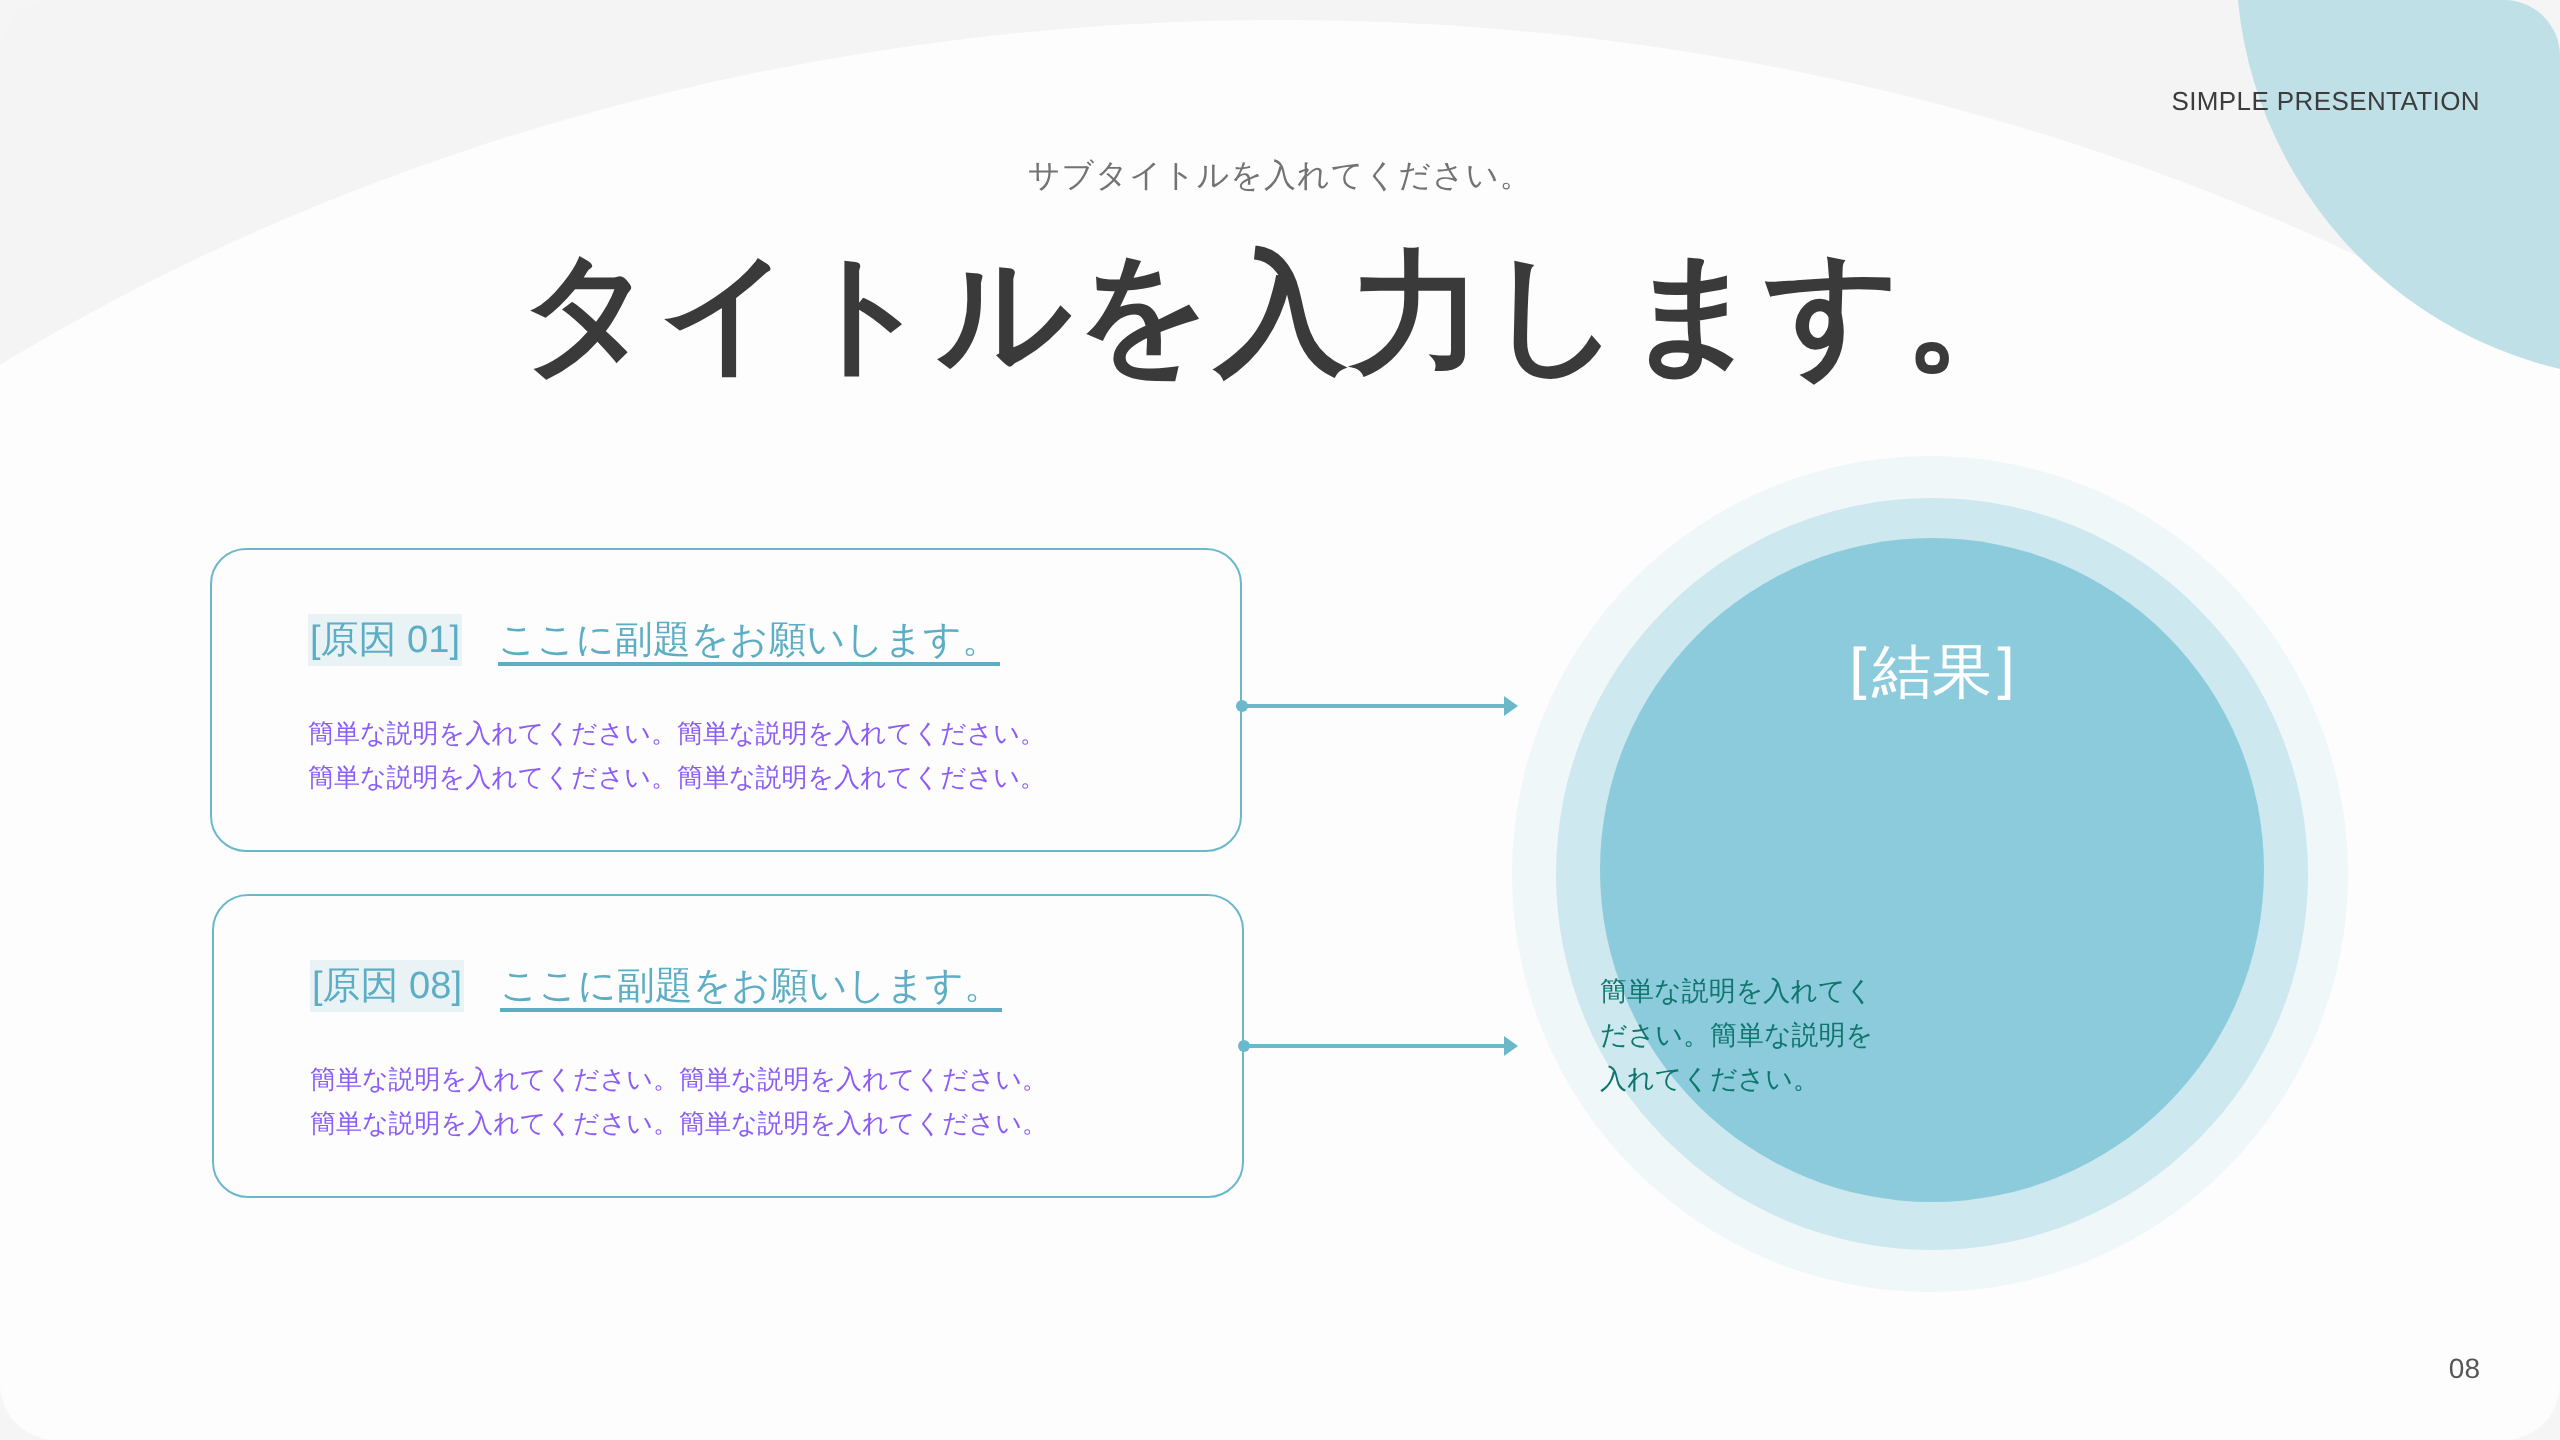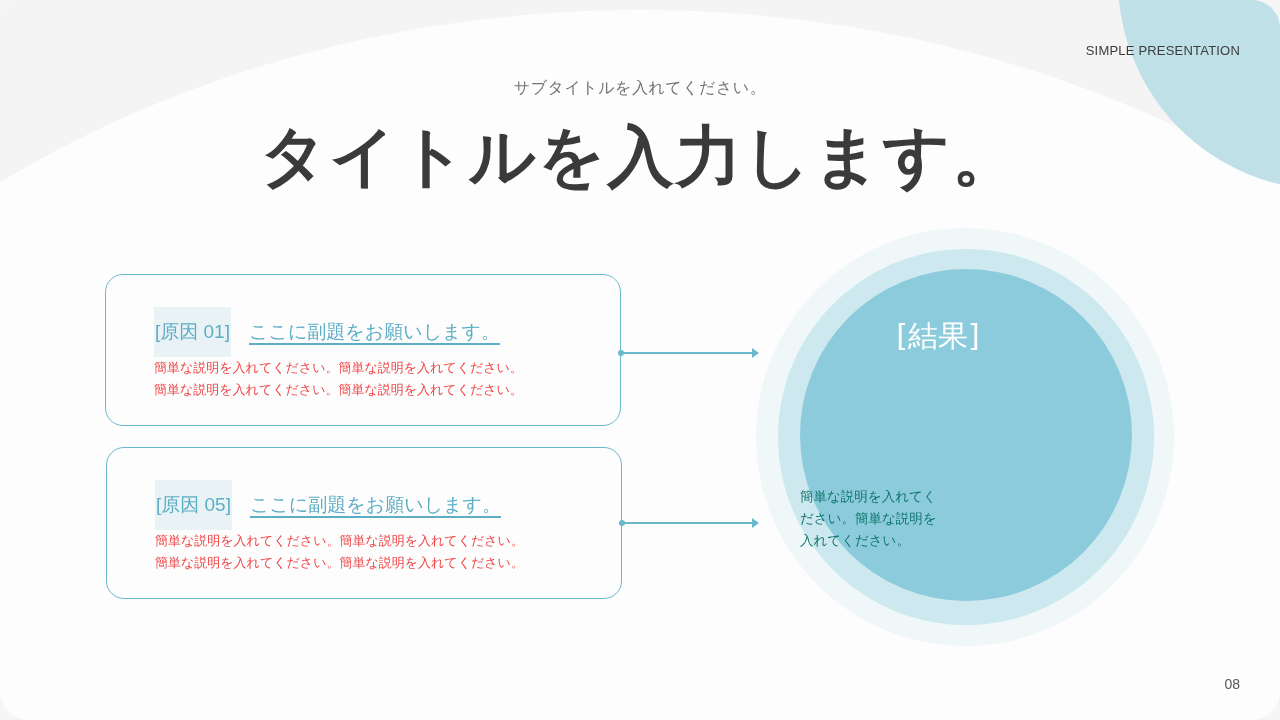--- a/index.html
+++ b/index.html
@@ -57,31 +57,31 @@
     }
     .card.c1 { left: 105px; top: 274px; }
     .card.c2 { left: 106px; top: 447px; }
     .card-head {
       position: absolute; left: 48px; top: 32px;
       display: flex; align-items: center; gap: 18px;
       white-space: nowrap;
     }
     .card-tag {
       font-size: 19px; color: #5daec4;
-      background: #e9f3f6; padding: 12px 1px;
+      background: #e9f3f6; padding: 0 1px;
       font-family: "Liberation Sans", "DejaVu Sans", sans-serif;
     }
     .card-sub {
       font-size: 19px; color: #5daec4;
       text-decoration: underline; text-underline-offset: 5px;
       text-decoration-thickness: 1.5px;
     }
     .card-desc {
       position: absolute; left: 48px; top: 82px;
-      font-size: 13px; line-height: 22px; color: #ef4444;
+      font-size: 13px; line-height: 22px; color: #8b5cf6;
       white-space: nowrap;
     }
     .connector {
       position: absolute; height: 2px; background: #6bb8cb;
     }
     .connector .dot {
       position: absolute; left: -3px; top: -2px;
       width: 6px; height: 6px; border-radius: 50%; background: #6bb8cb;
     }
     .connector .arrow {
@@ -99,21 +99,21 @@
       position: absolute; left: 778px; top: 249px;
       width: 376px; height: 376px; border-radius: 50%;
       background: #cde8ee;
     }
     .ring-inner {
       position: absolute; left: 800px; top: 269px;
       width: 332px; height: 332px; border-radius: 50%;
       background: #8ccbdb;
     }
     .result-label {
-      position: absolute; left: 772px; width: 332px; top: 316px;
+      position: absolute; left: 800px; width: 332px; top: 316px;
       text-align: center; font-size: 30px; color: #ffffff;
     }
     .result-key {
       position: absolute; left: 800px; width: 332px; top: 374px;
       text-align: center; font-size: 24px; line-height: 44px; color: #ffffff;
     }
     .result-key span {
       text-decoration: underline; text-underline-offset: 6px;
       text-decoration-thickness: 1.5px;
     }
@@ -141,21 +141,21 @@
       <span class="card-sub">ここに副題をお願いします。</span>
     </div>
     <div class="card-desc">
       <div>簡単な説明を入れてください。簡単な説明を入れてください。</div>
       <div>簡単な説明を入れてください。簡単な説明を入れてください。</div>
     </div>
   </div>
 
   <div class="card c2">
     <div class="card-head">
-      <span class="card-tag">[原因 05]</span>
+      <span class="card-tag">[原因 08]</span>
       <span class="card-sub">ここに副題をお願いします。</span>
     </div>
     <div class="card-desc">
       <div>簡単な説明を入れてください。簡単な説明を入れてください。</div>
       <div>簡単な説明を入れてください。簡単な説明を入れてください。</div>
     </div>
   </div>
 
   <div class="connector" style="left:621px; top:352px; width:134px;">
     <span class="dot"></span>

